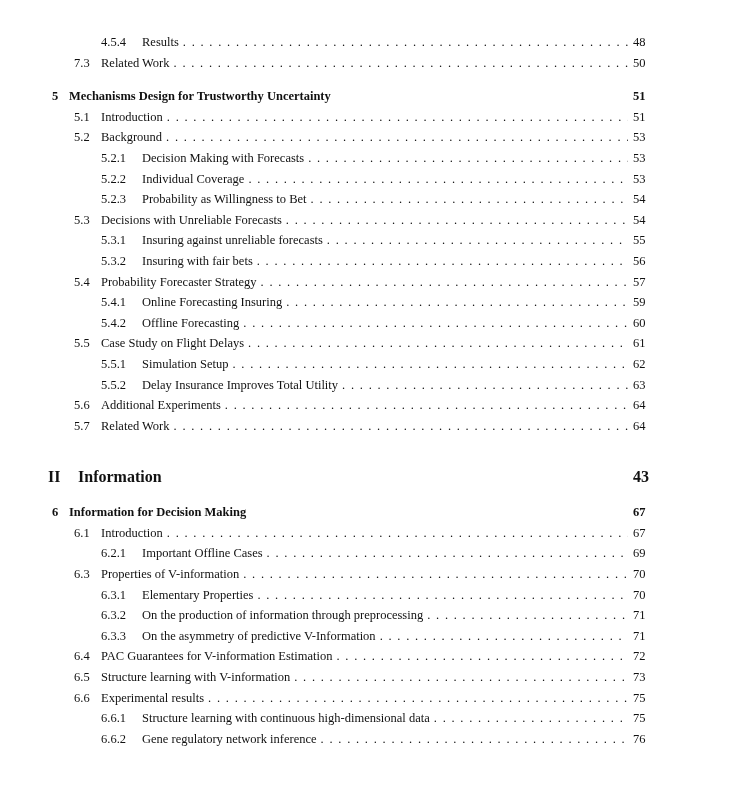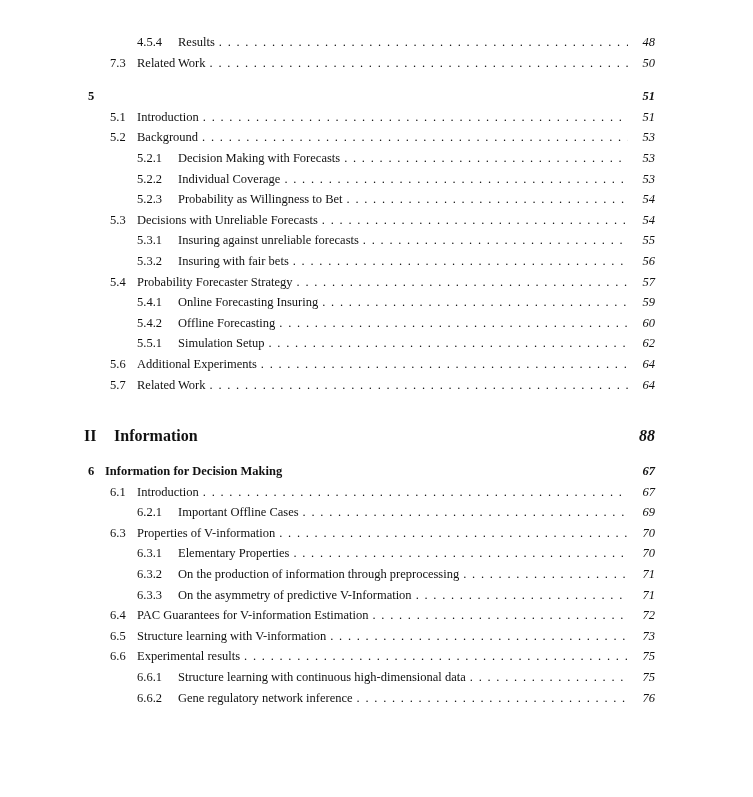--- a/index.html
+++ b/index.html
@@ -11,21 +11,21 @@
     overflow: hidden;
   }
   .page {
     width: 753px;
     height: 797px;
     background: #ffffff;
     color: #111111;
     font-family: "Liberation Serif", "DejaVu Serif", serif;
     font-size: 12.5px;
     box-sizing: border-box;
-    padding: 32px 98px 0 88px;
+    padding: 32px 98px 0 52px;
   }
   .entry {
     display: flex;
     align-items: baseline;
     line-height: 20.6px;
     white-space: nowrap;
   }
   .entry .num   { flex: none; }
   .entry .title { flex: none; }
   .entry .leader {
@@ -36,22 +36,20 @@
     min-width: 6px;
   }
   .entry .leader::after {
     content: ". . . . . . . . . . . . . . . . . . . . . . . . . . . . . . . . . . . . . . . . . . . . . . . . . . . . . . . . . . . . . . . . . . . . . . . . . . . .";
     letter-spacing: 1.3px;
   }
   .entry.nodots .leader::after { content: ""; }
   .entry .page-num {
     flex: none;
     min-width: 22px;
-    text-align: right;
-    font-style: italic;
   }
   
   .entry.subsection { padding-left: 49px; }
   .entry.subsection .num { width: 41px; }
   .entry.section    { padding-left: 22px; }
   .entry.section .num { width: 27px; }
   .entry.chapter {
     padding-left: 0;
     font-weight: bold;
     margin-top: 13px;
@@ -80,20 +78,21 @@
         <span class="page-num">48</span>
       </div>
       <div class="entry section">
         <span class="num">7.3</span>
         <span class="title">Related Work</span>
         <span class="leader"></span>
         <span class="page-num">50</span>
       </div>
       <div class="entry chapter nodots">
         <span class="num">5</span>
+        <span class="title">Mechanisms Design for Trustworthy Uncertainty</span>
         <span class="leader"></span>
         <span class="page-num">51</span>
       </div>
       <div class="entry section">
         <span class="num">5.1</span>
         <span class="title">Introduction</span>
         <span class="leader"></span>
         <span class="page-num">51</span>
       </div>
       <div class="entry section">
@@ -149,43 +148,55 @@
         <span class="title">Online Forecasting Insuring</span>
         <span class="leader"></span>
         <span class="page-num">59</span>
       </div>
       <div class="entry subsection">
         <span class="num">5.4.2</span>
         <span class="title">Offline Forecasting</span>
         <span class="leader"></span>
         <span class="page-num">60</span>
       </div>
+      <div class="entry section">
+        <span class="num">5.5</span>
+        <span class="title">Case Study on Flight Delays</span>
+        <span class="leader"></span>
+        <span class="page-num">61</span>
+      </div>
       <div class="entry subsection">
         <span class="num">5.5.1</span>
         <span class="title">Simulation Setup</span>
         <span class="leader"></span>
         <span class="page-num">62</span>
+      </div>
+      <div class="entry subsection">
+        <span class="num">5.5.2</span>
+        <span class="title">Delay Insurance Improves Total Utility</span>
+        <span class="leader"></span>
+        <span class="page-num">63</span>
       </div>
       <div class="entry section">
         <span class="num">5.6</span>
         <span class="title">Additional Experiments</span>
         <span class="leader"></span>
         <span class="page-num">64</span>
       </div>
       <div class="entry section">
         <span class="num">5.7</span>
         <span class="title">Related Work</span>
         <span class="leader"></span>
         <span class="page-num">64</span>
       </div>
       <div class="entry part nodots">
         <span class="num">II</span>
         <span class="title">Information</span>
         <span class="leader"></span>
-        <span class="page-num">88</span>
+        <span class="page-num">43</span>
       </div>
       <div class="entry chapter nodots">
         <span class="num">6</span>
         <span class="title">Information for Decision Making</span>
         <span class="leader"></span>
         <span class="page-num">67</span>
       </div>
       <div class="entry section">
         <span class="num">6.1</span>
         <span class="title">Introduction</span>

